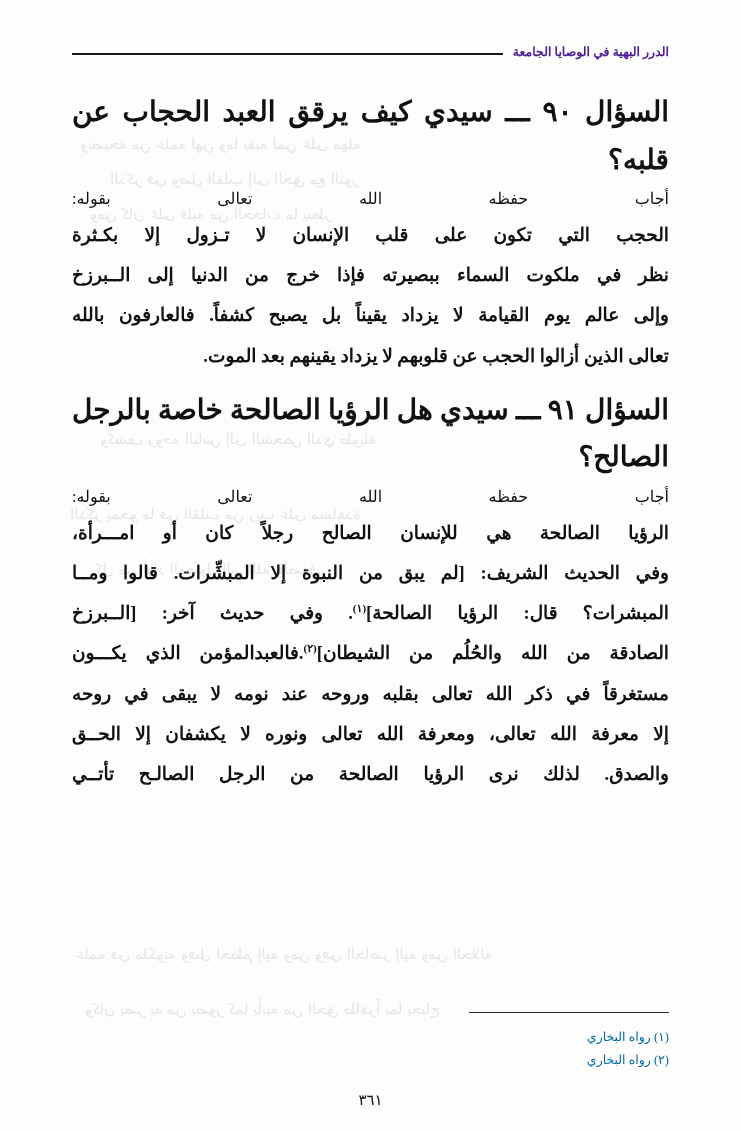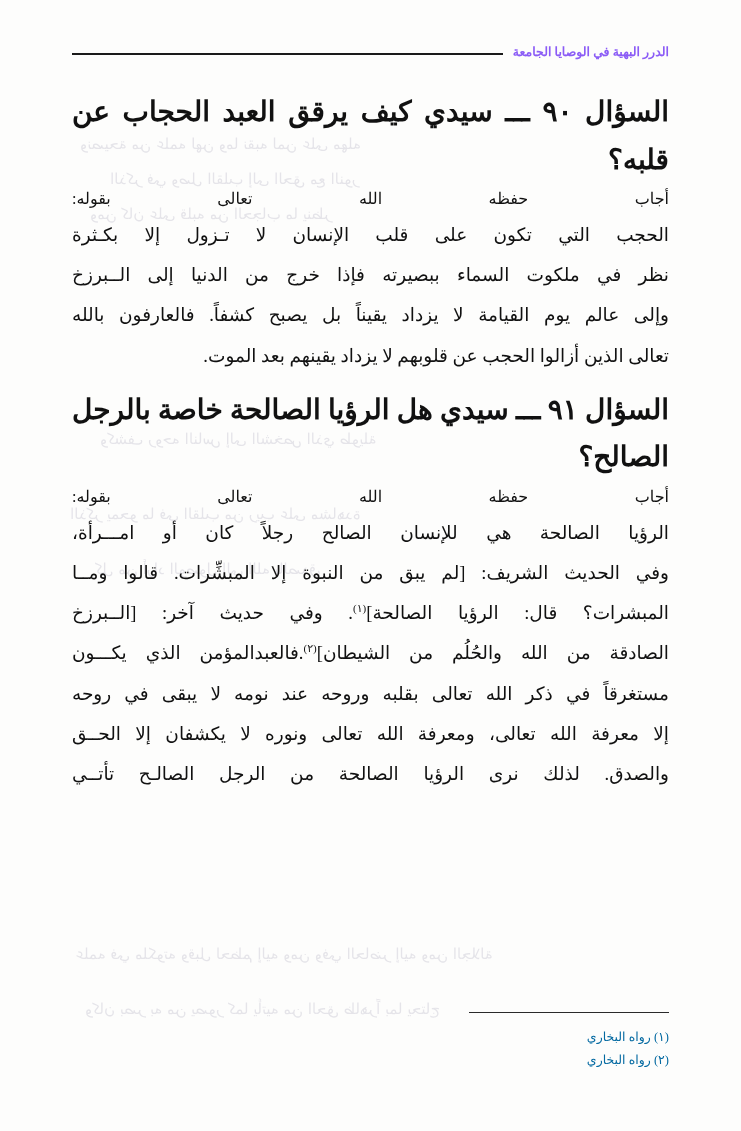--- a/index.html
+++ b/index.html
@@ -42,21 +42,21 @@
     right: 72px;
     left: 72px;
     display: flex;
     flex-direction: row;
     align-items: center;
     gap: 10px;
   }
   .header-title {
     font-size: 12.5px;
     font-weight: bold;
-    color: #8b5cf6;
+    color: #4c1d95;
     white-space: nowrap;
   }
   .header-rule {
     flex: 1 1 auto;
     height: 2px;
     background: #1a1a1a;
     margin-top: 4px;
   }
 
   .content {
@@ -86,20 +86,21 @@
     margin: 2px 0 2px 0;
     text-align: center;
   }
 
   .para {
     font-size: 18.5px;
     line-height: 2.17;
     margin: 0;
     text-align: justify;
     text-align-last: justify;
+    font-weight: bold;
   }
 
   sup.fn {
     font-size: 11px;
     vertical-align: super;
   }
 
   .footnote-rule {
     position: absolute;
     bottom: 118px;
@@ -186,14 +187,15 @@
 
   </div>
 
   <div class="footnote-rule"></div>
 
   <div class="footnotes">
     <div class="footnote">(١)  رواه البخاري</div>
     <div class="footnote">(٢)  رواه البخاري</div>
   </div>
 
+  <div class="page-number">٣٦١</div>
 
 </div>
 
 </body></html>

